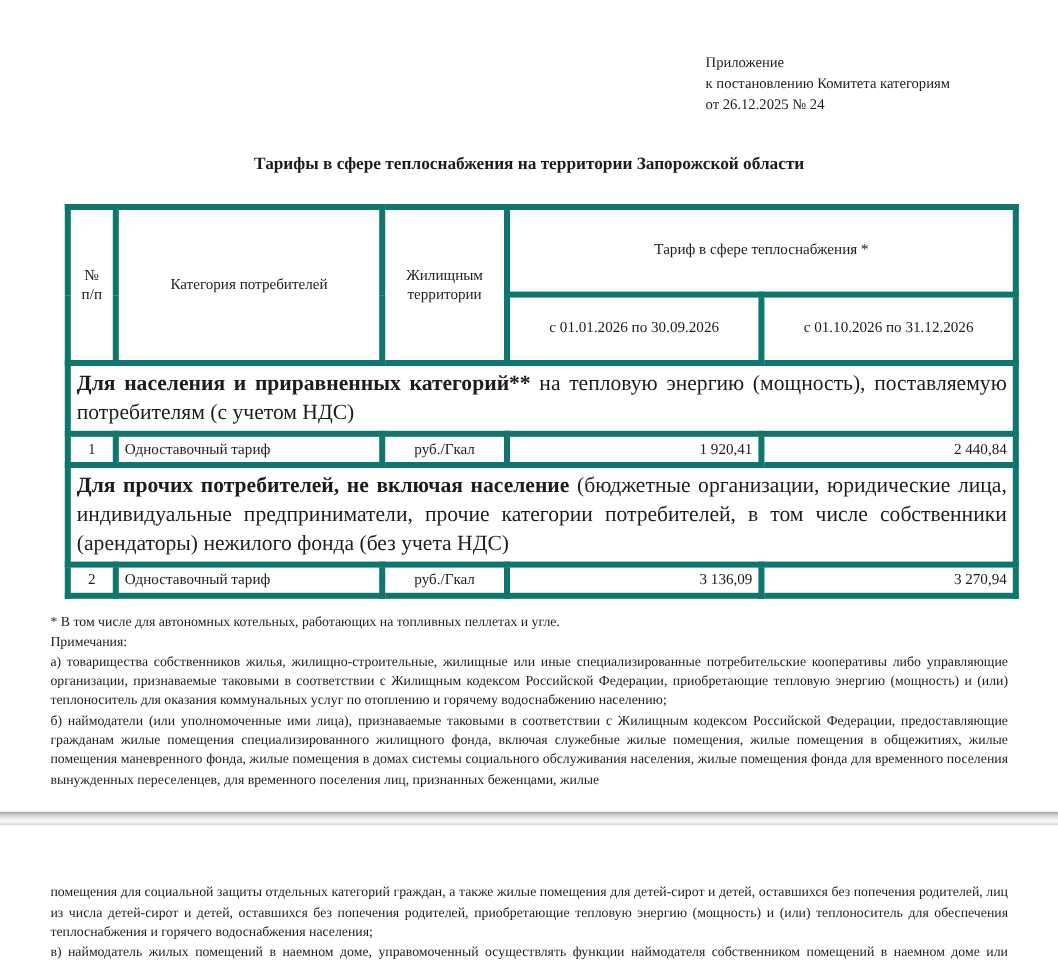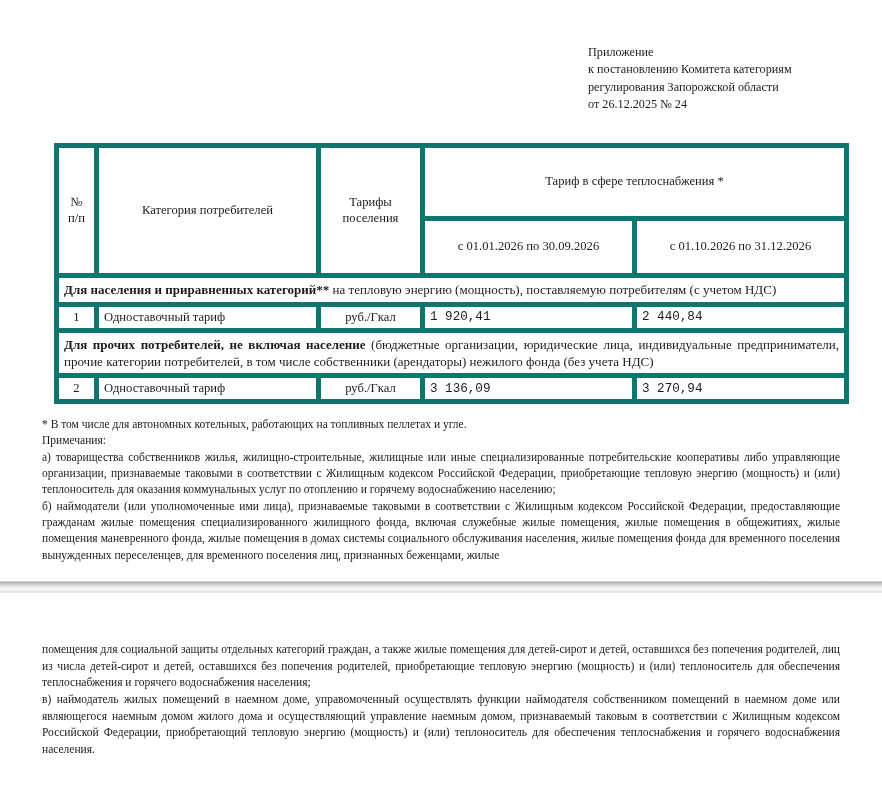--- a/index.html
+++ b/index.html
@@ -79,28 +79,28 @@
   .col-p2    { width: 212px; }
 
   .hdr-tall { height: 62px; }
   .hdr-period { height: 46px; font-family: Liberation Serif, serif; }
 
   td.section {
     text-align: justify;
     text-align-last: left;
     line-height: 1.33;
     padding: 4px 6px 5px 6px;
-    font-size: 13px;
+    font-size: 18px;
   }
   td.section b { font-weight: bold; }
 
   td.cell-num  { text-align: center; }
   td.cell-cat  { text-align: left; padding-left: 7px; }
   td.cell-unit { text-align: center; }
-  td.cell-val  { text-align: left; font-family: Liberation Mono, monospace; }
+  td.cell-val  { text-align: right; }
 
   
   .notes {
     margin-top: 12px;
     font-size: 11.5px;
     line-height: 1.42;
     text-align: justify;
     text-align-last: left;
   }
   .notes p {
@@ -144,46 +144,46 @@
 </style>
 </head>
 <body>
 
 <div class="page">
 
   <div class="doc-header">
     <div class="doc-header-inner">
       <div>Приложение</div>
       <div>к постановлению Комитета категориям</div>
-      <div>регулирования Запорожской области</div>
       <div>от 26.12.2025 № 24</div>
     </div>
   </div>
 
   <div class="doc-title">
+    <span>Тарифы в сфере теплоснабжения на территории Запорожской области</span>
   </div>
 
   <table class="tariff">
     <colgroup>
       <col class="col-num">
       <col class="col-cat">
       <col class="col-unit">
       <col class="col-p1">
       <col class="col-p2">
     </colgroup>
     <thead>
       <tr>
         <th class="hdr hdr-tall" rowspan="2">
           <span>№</span><br>
           <span>п/п</span>
         </th>
         <th class="hdr hdr-tall" rowspan="2">Категория потребителей</th>
         <th class="hdr hdr-tall" rowspan="2">
-          <span>Тарифы</span><br>
-          <span>поселения</span>
+          <span>Жилищным</span><br>
+          <span>территории</span>
         </th>
         <th class="hdr hdr-tall" colspan="2">Тариф в сфере теплоснабжения *</th>
       </tr>
       <tr>
         <th class="hdr hdr-period">с 01.01.2026 по 30.09.2026</th>
         <th class="hdr hdr-period">с 01.10.2026 по 31.12.2026</th>
       </tr>
     </thead>
     <tbody>
 

